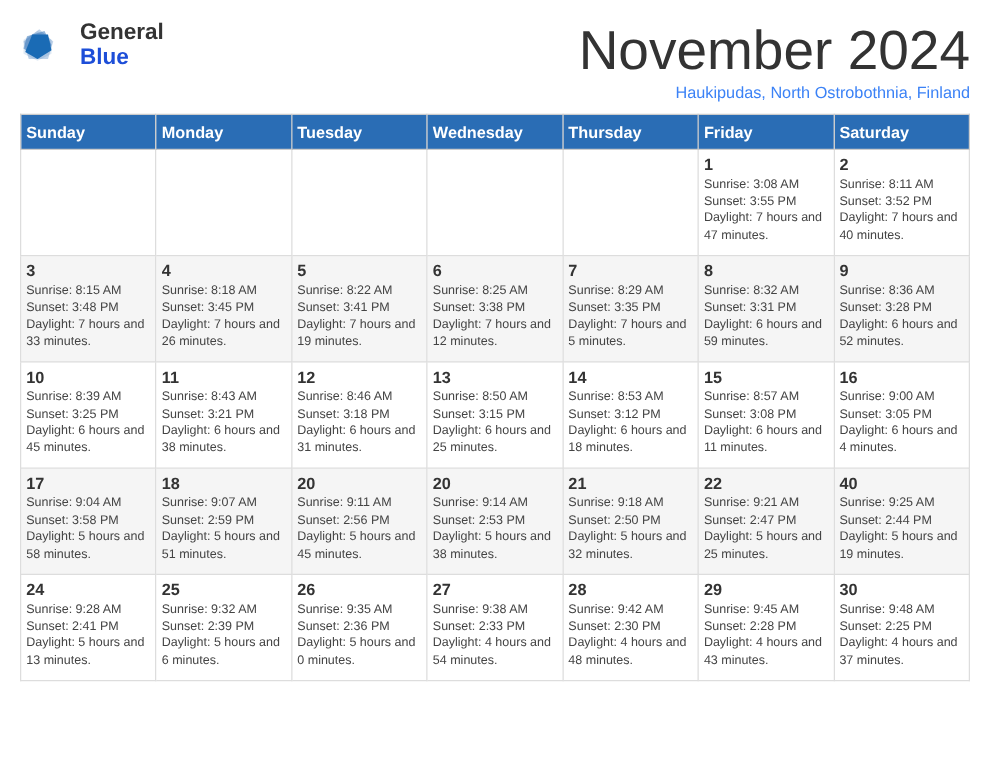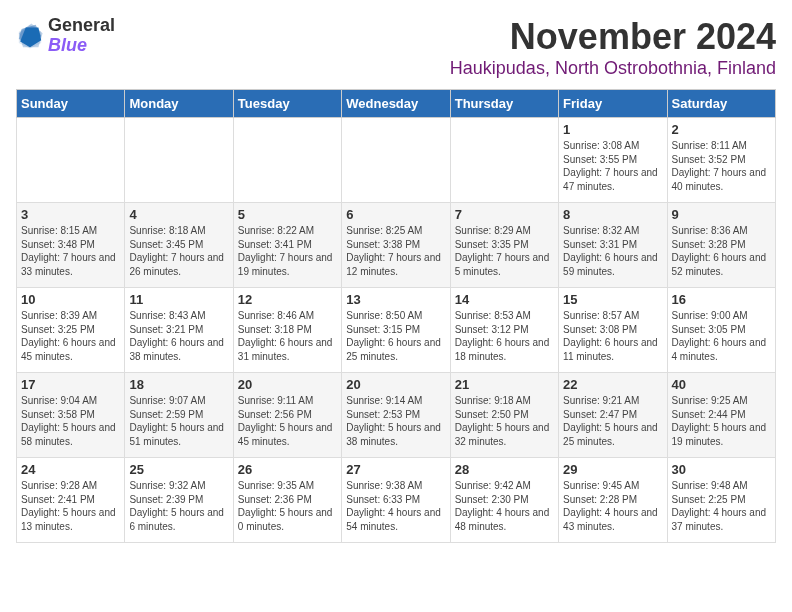--- a/index.html
+++ b/index.html
@@ -12,44 +12,44 @@
     }
     .header {
       display: flex;
       justify-content: space-between;
       align-items: flex-start;
       margin-bottom: 10px;
     }
     .logo {
       display: flex;
       align-items: center;
-      gap: 4px;
+      gap: 20px;
     }
     .logo-text {
       font-size: 18px;
       font-weight: bold;
       line-height: 1.1;
     }
     .logo-general { color: #333; }
-    .logo-blue { color: #8b5cf6; font-style: italic; }
+    .logo-blue { color: #1d4ed8; }
     .logo-icon {
       width: 28px;
       height: 28px;
     }
     .title-block {
       text-align: right;
     }
     .month-title {
-      font-size: 36px;
-      font-weight: bold;
+      font-size: 44px;
+      font-weight: normal;
       color: #333;
     }
     .location {
-      font-size: 18px;
-      color: #701a75;
+      font-size: 13px;
+      color: #3b82f6;
     }
     .calendar {
       width: 100%;
       border-collapse: collapse;
       table-layout: fixed;
     }
     .calendar th {
       background-color: #2a6db5;
       color: #fff;
       font-size: 13px;
@@ -315,21 +315,21 @@
         <td>
           <span class="day-number">26</span>
           <div class="cell-content">Sunrise: 9:35 AM
 Sunset: 2:36 PM
 Daylight: 5 hours
 and 0 minutes.</div>
         </td>
         <td>
           <span class="day-number">27</span>
           <div class="cell-content">Sunrise: 9:38 AM
-Sunset: 6:33 PM
+Sunset: 2:33 PM
 Daylight: 4 hours
 and 54 minutes.</div>
         </td>
         <td>
           <span class="day-number">28</span>
           <div class="cell-content">Sunrise: 9:42 AM
 Sunset: 2:30 PM
 Daylight: 4 hours
 and 48 minutes.</div>
         </td>

